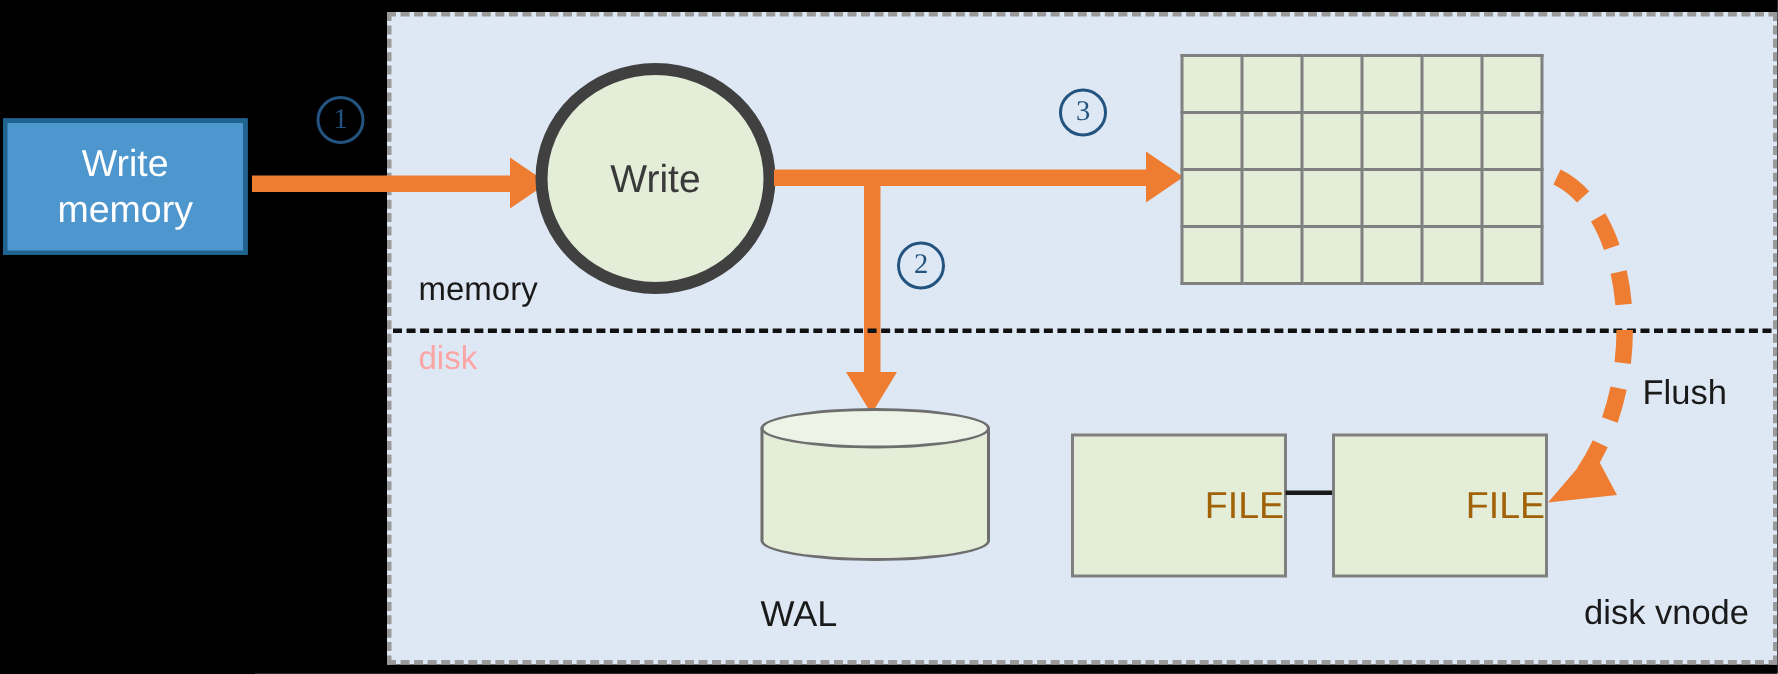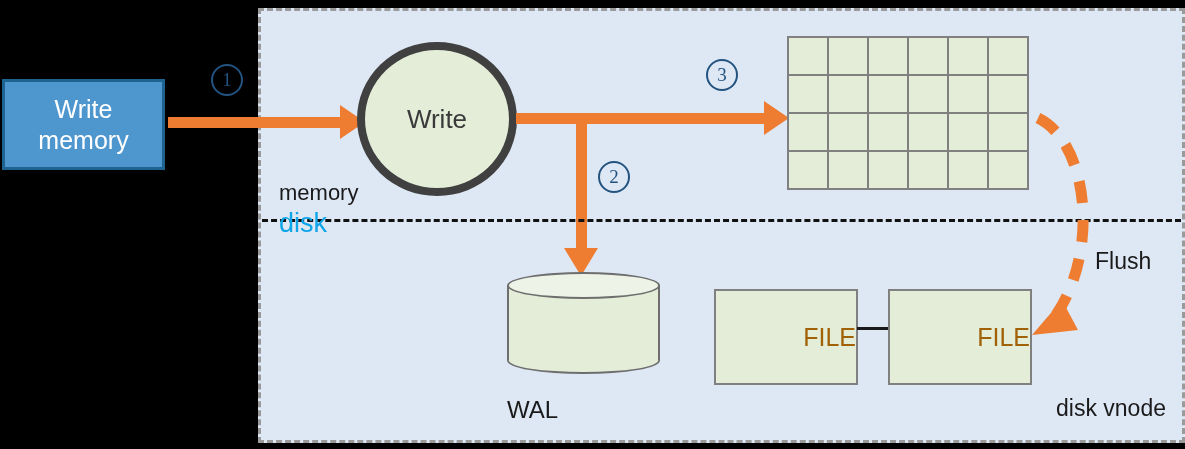--- a/index.html
+++ b/index.html
@@ -118,22 +118,22 @@
     top: 219px;
     width: 919px;
     height: 0;
     border-top: 3px dashed #111111;
   }
   #label-memory {
     position: absolute; left: 279px; top: 180px;
     font-size: 22px; color: #1A1A1A;
   }
   #label-disk {
-    position: absolute; left: 279px; top: 208px;
-    font-size: 27px; color: #0ea5e9;
+    position: absolute; left: 279px; top: 226px;
+    font-size: 22px; color: #fca5a5;
   }
 
   
   #mem-grid {
     position: absolute;
     left: 787px;
     top: 36px;
     border-collapse: collapse;
   }
   #mem-grid td {

